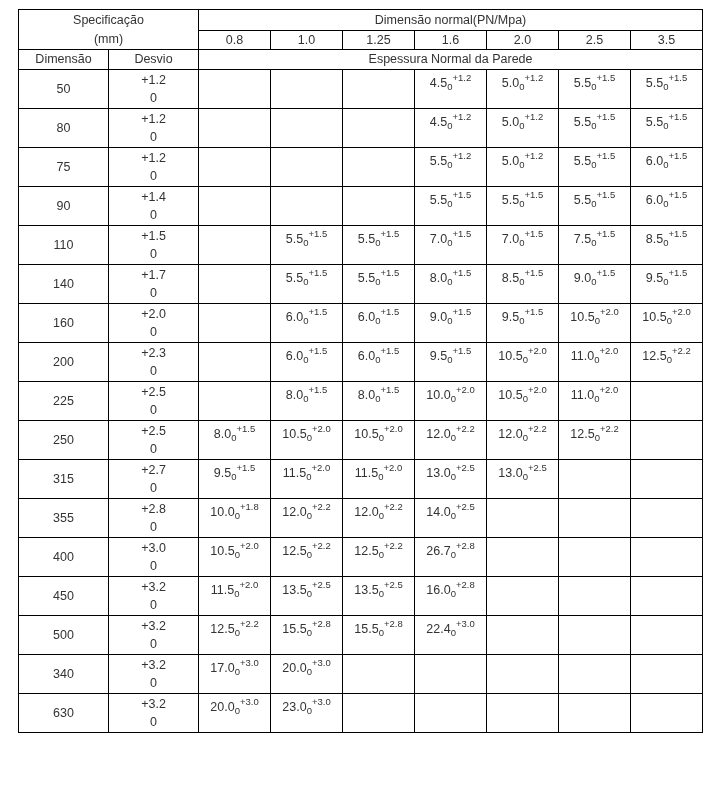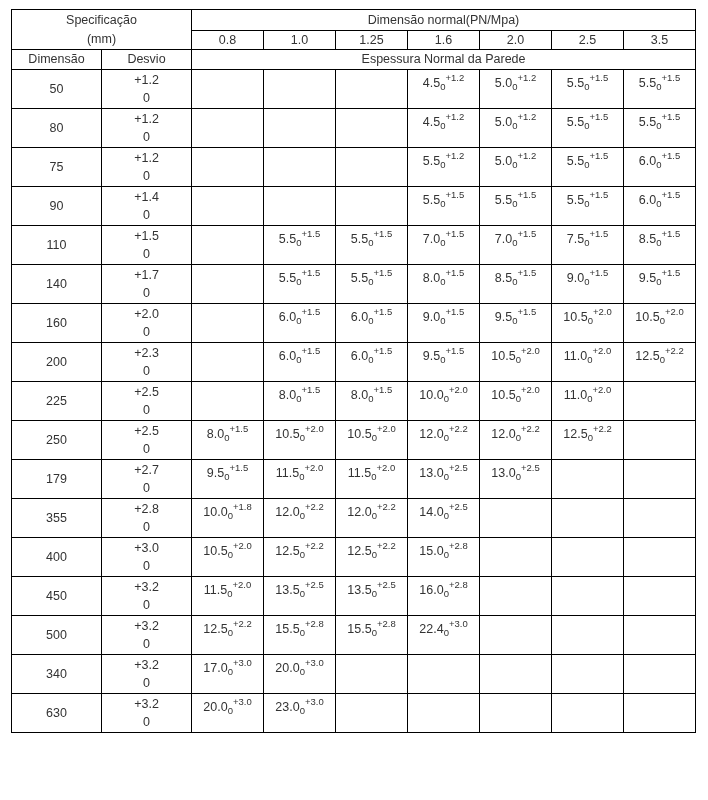--- a/index.html
+++ b/index.html
@@ -1,18 +1,18 @@
 <!DOCTYPE html>
 <html><head>
 <meta charset="utf-8">
 <style>
   html, body { margin: 0; padding: 0; background: #ffffff; }
   body { width: 708px; height: 800px; position: relative; overflow: hidden;
          font-family: "Liberation Sans", sans-serif; color: #333333; }
-  table.spec { position: absolute; left: 11px; top: 9px; border-collapse: collapse;
+  table.spec { position: absolute; left: 18px; top: 9px; border-collapse: collapse;
                table-layout: fixed; width: 685px; border-radius: 29px; }
   table.spec td { border: 1px solid #000000; text-align: center; padding: 0;
                   font-size: 12.5px; line-height: 15px; overflow: hidden; white-space: nowrap; }
   .h1 td { height: 20px; }
   .h2 td { height: 18px; }
   .h3 td { height: 19px; }
   .data td { height: 38px; }
   .dev-plus, .dev-zero { display: block; line-height: 18px; }
   .val { position: relative; top: -6px; font-size: 12.5px; }
   .val sub { font-size: 9.5px; vertical-align: -3px; line-height: 0; }
@@ -190,21 +190,21 @@
         </td>
         <td><span class="val"><span>8.0</span><sub>0</sub><sup>+1.5</sup></span></td>
         <td><span class="val"><span>10.5</span><sub>0</sub><sup>+2.0</sup></span></td>
         <td><span class="val"><span>10.5</span><sub>0</sub><sup>+2.0</sup></span></td>
         <td><span class="val"><span>12.0</span><sub>0</sub><sup>+2.2</sup></span></td>
         <td><span class="val"><span>12.0</span><sub>0</sub><sup>+2.2</sup></span></td>
         <td><span class="val"><span>12.5</span><sub>0</sub><sup>+2.2</sup></span></td>
         <td></td>
       </tr>
       <tr class="data">
-        <td>179</td>
+        <td>315</td>
         <td>
           <span class="dev-plus">+2.7</span>
           <span class="dev-zero">0</span>
         </td>
         <td><span class="val"><span>9.5</span><sub>0</sub><sup>+1.5</sup></span></td>
         <td><span class="val"><span>11.5</span><sub>0</sub><sup>+2.0</sup></span></td>
         <td><span class="val"><span>11.5</span><sub>0</sub><sup>+2.0</sup></span></td>
         <td><span class="val"><span>13.0</span><sub>0</sub><sup>+2.5</sup></span></td>
         <td><span class="val"><span>13.0</span><sub>0</sub><sup>+2.5</sup></span></td>
         <td></td>
@@ -226,21 +226,21 @@
       </tr>
       <tr class="data">
         <td>400</td>
         <td>
           <span class="dev-plus">+3.0</span>
           <span class="dev-zero">0</span>
         </td>
         <td><span class="val"><span>10.5</span><sub>0</sub><sup>+2.0</sup></span></td>
         <td><span class="val"><span>12.5</span><sub>0</sub><sup>+2.2</sup></span></td>
         <td><span class="val"><span>12.5</span><sub>0</sub><sup>+2.2</sup></span></td>
-        <td><span class="val"><span>15.0</span><sub>0</sub><sup>+2.8</sup></span></td>
+        <td><span class="val"><span>26.7</span><sub>0</sub><sup>+2.8</sup></span></td>
         <td></td>
         <td></td>
         <td></td>
       </tr>
       <tr class="data">
         <td>450</td>
         <td>
           <span class="dev-plus">+3.2</span>
           <span class="dev-zero">0</span>
         </td>

